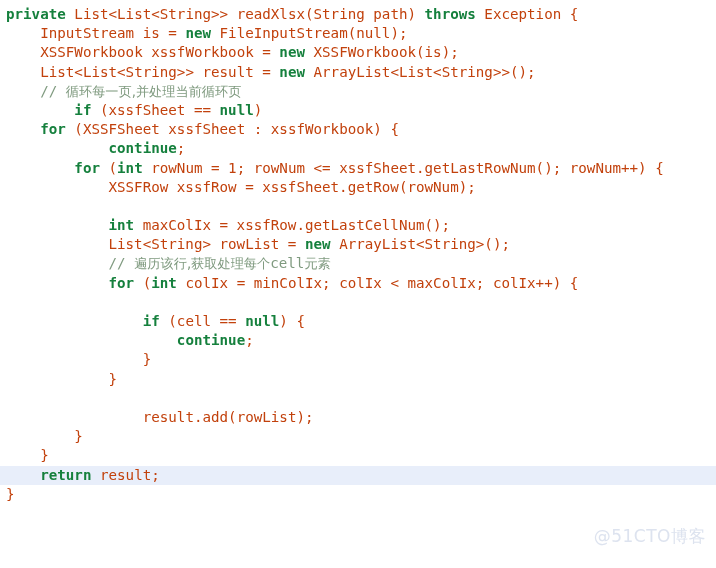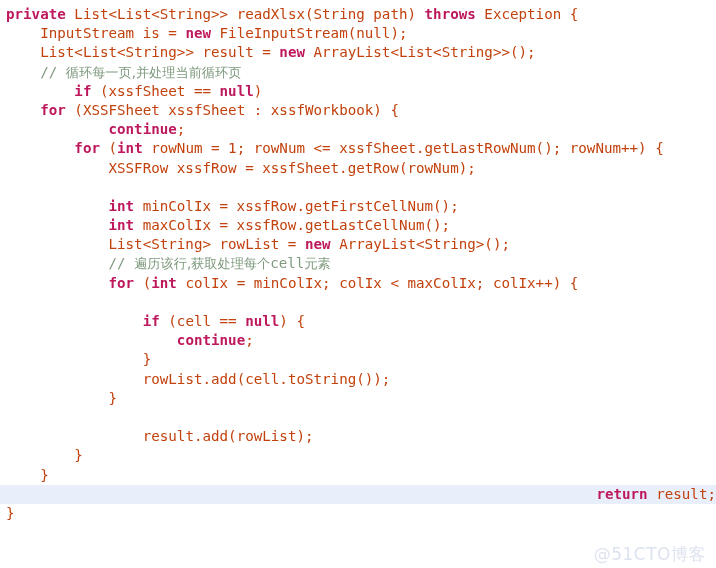--- a/index.html
+++ b/index.html
@@ -26,71 +26,69 @@
     line-height: 19.2px;
     white-space: pre;
     font-size: 14.2px;
     font-family: "DejaVu Sans Mono", "Liberation Mono", monospace;
     color: #202020;
     padding-left: 6px;
     letter-spacing: 0px;
   }
   .code-line.highlighted {
     background: #e8eefa;
-    text-align: right;
   }
   .tok { font-family: inherit; white-space: pre; }
   .kw {
-    color: #be185d;
+    color: #15803d;
     font-weight: bold;
   }
   .cmt {
     color: #7f9a7f;
   }
   .cmt .cn {
     font-family: "DejaVu Sans", "Liberation Sans", sans-serif;
     font-size: 13.2px;
   }
   .plain { color: #c2410c; }
   #watermark {
     position: absolute;
     right: 10px;
-    bottom: 2px;
+    bottom: 20px;
     font-family: "DejaVu Sans", "Liberation Sans", sans-serif;
     font-size: 17px;
     color: #dde3ef;
     letter-spacing: 0.5px;
     user-select: none;
   }
 </style>
 </head>
 <body>
 
 <div id="code-block">
   <div id="code-lines">
       <div class="code-line"><span class="tok kw">private</span><span class="tok plain"> List&lt;List&lt;String&gt;&gt; readXlsx(String path) </span><span class="tok kw">throws</span><span class="tok plain"> Exception {</span></div>
       <div class="code-line"><span class="tok plain">    </span><span class="tok plain">InputStream is = </span><span class="tok kw">new</span><span class="tok plain"> FileInputStream(null);</span></div>
+      <div class="code-line"><span class="tok plain">    </span><span class="tok plain">XSSFWorkbook xssfWorkbook = </span><span class="tok kw">new</span><span class="tok plain"> XSSFWorkbook(is);</span></div>
       <div class="code-line"><span class="tok plain">    </span><span class="tok plain">List&lt;List&lt;String&gt;&gt; result = </span><span class="tok kw">new</span><span class="tok plain"> ArrayList&lt;List&lt;String&gt;&gt;();</span></div>
       <div class="code-line"><span class="tok plain">    </span><span class="tok cmt">// </span><span class="tok cmt cn"><span class="cn">循环每一页,并处理当前循环页</span></span></div>
       <div class="code-line"><span class="tok plain">        </span><span class="tok kw">if</span><span class="tok plain"> (xssfSheet == </span><span class="tok kw">null</span><span class="tok plain">)</span></div>
       <div class="code-line"><span class="tok plain">    </span><span class="tok kw">for</span><span class="tok plain"> (XSSFSheet xssfSheet : xssfWorkbook) {</span></div>
       <div class="code-line"><span class="tok plain">            </span><span class="tok kw">continue</span><span class="tok plain">;</span></div>
       <div class="code-line"><span class="tok plain">        </span><span class="tok kw">for</span><span class="tok plain"> (</span><span class="tok kw">int</span><span class="tok plain"> rowNum = 1; rowNum &lt;= xssfSheet.getLastRowNum(); rowNum++) {</span></div>
       <div class="code-line"><span class="tok plain">            </span><span class="tok plain">XSSFRow xssfRow = xssfSheet.getRow(rowNum);</span></div>
       <div class="code-line">&nbsp;</div>
-      <div class="code-line"><span class="tok plain">            </span><span class="tok kw">int</span><span class="tok plain"> minColIx = xssfRow.getFirstCellNum();</span></div>
       <div class="code-line"><span class="tok plain">            </span><span class="tok kw">int</span><span class="tok plain"> maxColIx = xssfRow.getLastCellNum();</span></div>
       <div class="code-line"><span class="tok plain">            </span><span class="tok plain">List&lt;String&gt; rowList = </span><span class="tok kw">new</span><span class="tok plain"> ArrayList&lt;String&gt;();</span></div>
       <div class="code-line"><span class="tok plain">            </span><span class="tok cmt">// </span><span class="tok cmt cn"><span class="cn">遍历该行,获取处理每个</span></span><span class="tok cmt">cell</span><span class="tok cmt cn"><span class="cn">元素</span></span></div>
       <div class="code-line"><span class="tok plain">            </span><span class="tok kw">for</span><span class="tok plain"> (</span><span class="tok kw">int</span><span class="tok plain"> colIx = minColIx; colIx &lt; maxColIx; colIx++) {</span></div>
       <div class="code-line"><span class="tok plain">                </span></div>
       <div class="code-line"><span class="tok plain">                </span><span class="tok kw">if</span><span class="tok plain"> (cell == </span><span class="tok kw">null</span><span class="tok plain">) {</span></div>
       <div class="code-line"><span class="tok plain">                    </span><span class="tok kw">continue</span><span class="tok plain">;</span></div>
       <div class="code-line"><span class="tok plain">                </span><span class="tok plain">}</span></div>
-      <div class="code-line"><span class="tok plain">                </span><span class="tok plain">rowList.add(cell.toString());</span></div>
       <div class="code-line"><span class="tok plain">            </span><span class="tok plain">}</span></div>
       <div class="code-line">&nbsp;</div>
       <div class="code-line"><span class="tok plain">                </span><span class="tok plain">result.add(rowList);</span></div>
       <div class="code-line"><span class="tok plain">        </span><span class="tok plain">}</span></div>
       <div class="code-line"><span class="tok plain">    </span><span class="tok plain">}</span></div>
       <div class="code-line highlighted"><span class="tok plain">    </span><span class="tok kw">return</span><span class="tok plain"> result;</span></div>
       <div class="code-line"><span class="tok plain">}</span></div>
     </div>
   <div id="watermark">@51CTO博客</div>
 </div>

